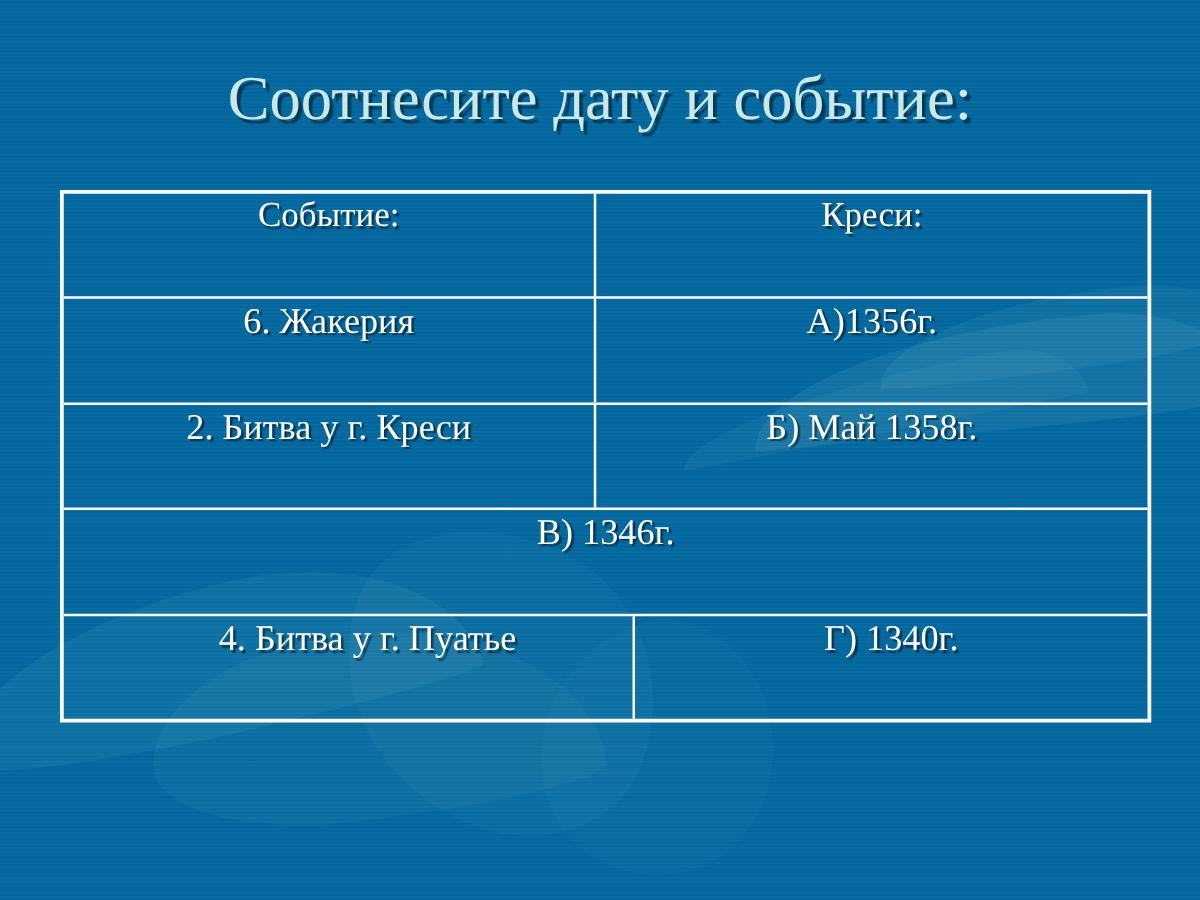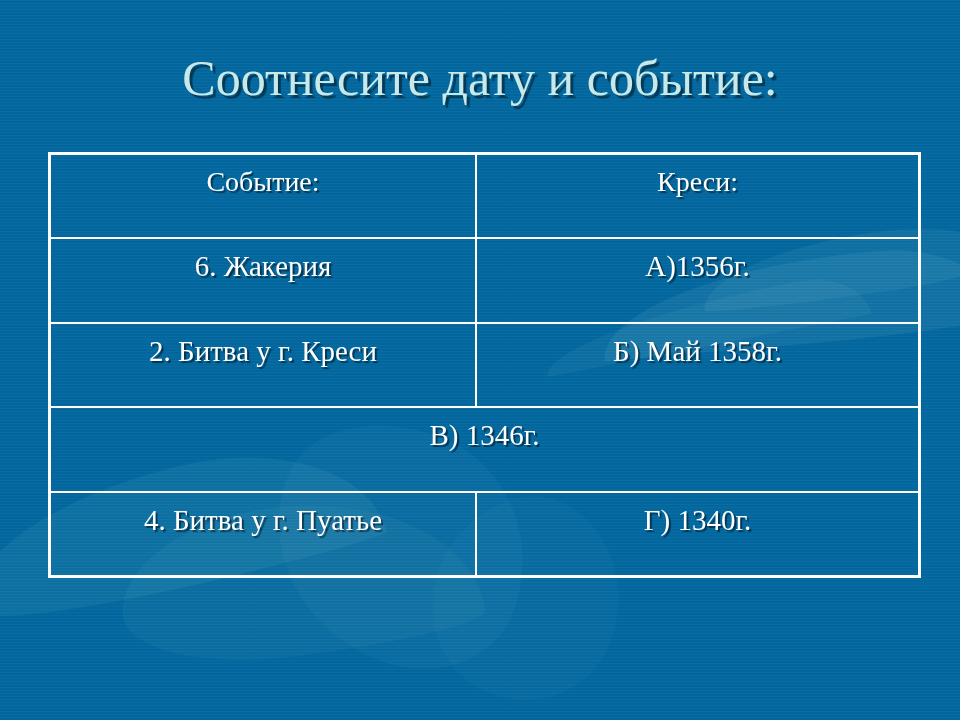--- a/index.html
+++ b/index.html
@@ -112,24 +112,24 @@
     box-sizing: border-box;
     display: flex;
     flex-direction: column;
   }
   .row {
     display: flex;
     flex: 1 1 0;
     border-bottom: 2px solid #ffffff;
     min-height: 0;
   }
-  .row:last-child { border-bottom: none; }
+  .row:last-child { border-bottom: none; margin-left: 31px; }
   .cell {
     box-sizing: border-box;
-    padding-top: 12px;
+    padding-top: 3px;
     display: block;
     text-align: center;
     font-size: 29px;
     line-height: 1.1;
     color: #ffffff;
     text-shadow: 2px 2px 1px rgba(0,0,0,0.5);
     white-space: nowrap;
     overflow: hidden;
   }
   .cell.event { flex: 0 0 426px; border-right: 2px solid #ffffff; }

